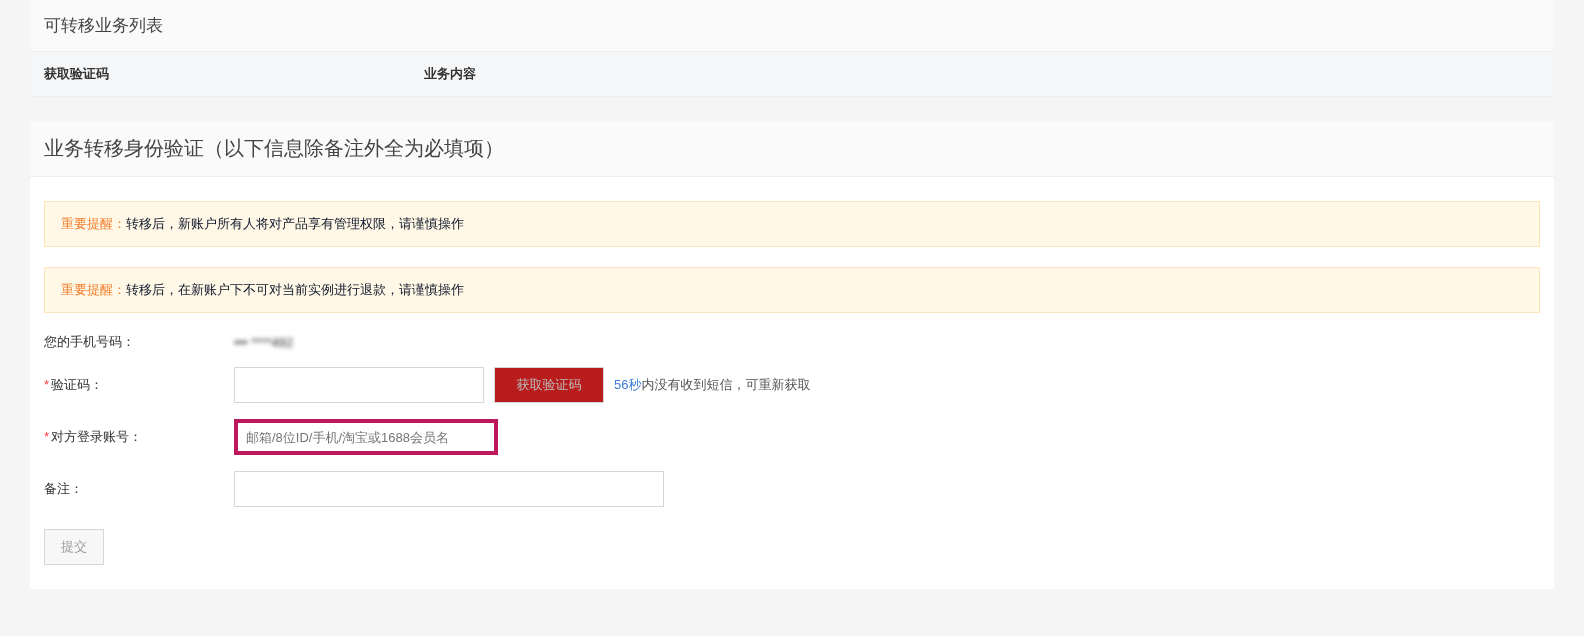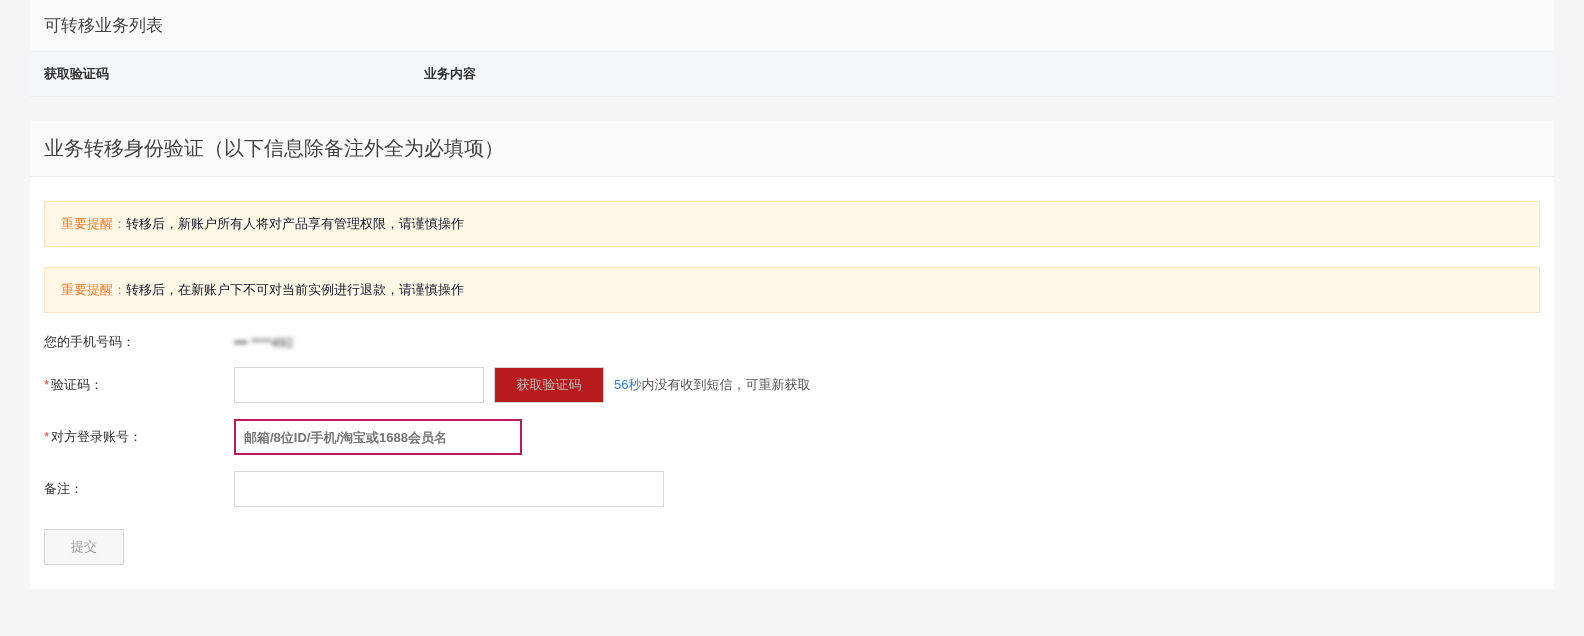--- a/index.html
+++ b/index.html
@@ -102,42 +102,41 @@
       width: 250px;
       border: 1px solid #d7d7d7;
       padding: 0 8px;
       font-size: 13px;
       outline: none;
     }
     .text-input.wide {
       width: 430px;
     }
     .highlight-input {
-      border: 2px solid #be185d;
-      width: 288px;
-      font-weight: bold;
+      border: 4px solid #be185d;
+      width: 264px;
     }
     .get-code-btn {
       height: 36px;
       width: 110px;
       border: 1px solid #d7d7d7;
       background: #b91c1c;
       color: #bbb;
       cursor: not-allowed;
       font-size: 13px;
     }
     .hint-text {
       color: #555;
     }
     .hint-sec {
       color: #3b7dd8;
     }
     .submit-btn {
       height: 36px;
-      width: 80px;
+      width: 60px;
       border: 1px solid #d7d7d7;
       background: #f7f7f7;
       color: #999;
       cursor: not-allowed;
       font-size: 13px;
       margin-top: 6px;
     }
     .masked {
       color: #333;
       filter: blur(2px);

